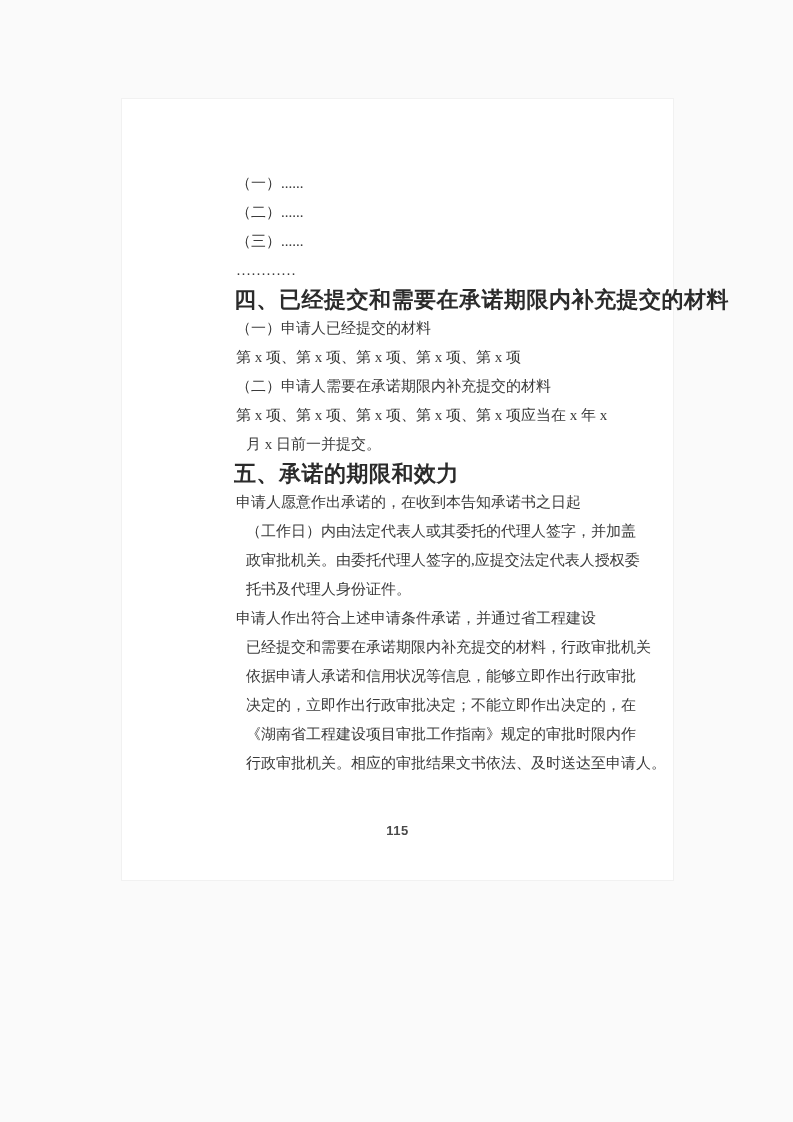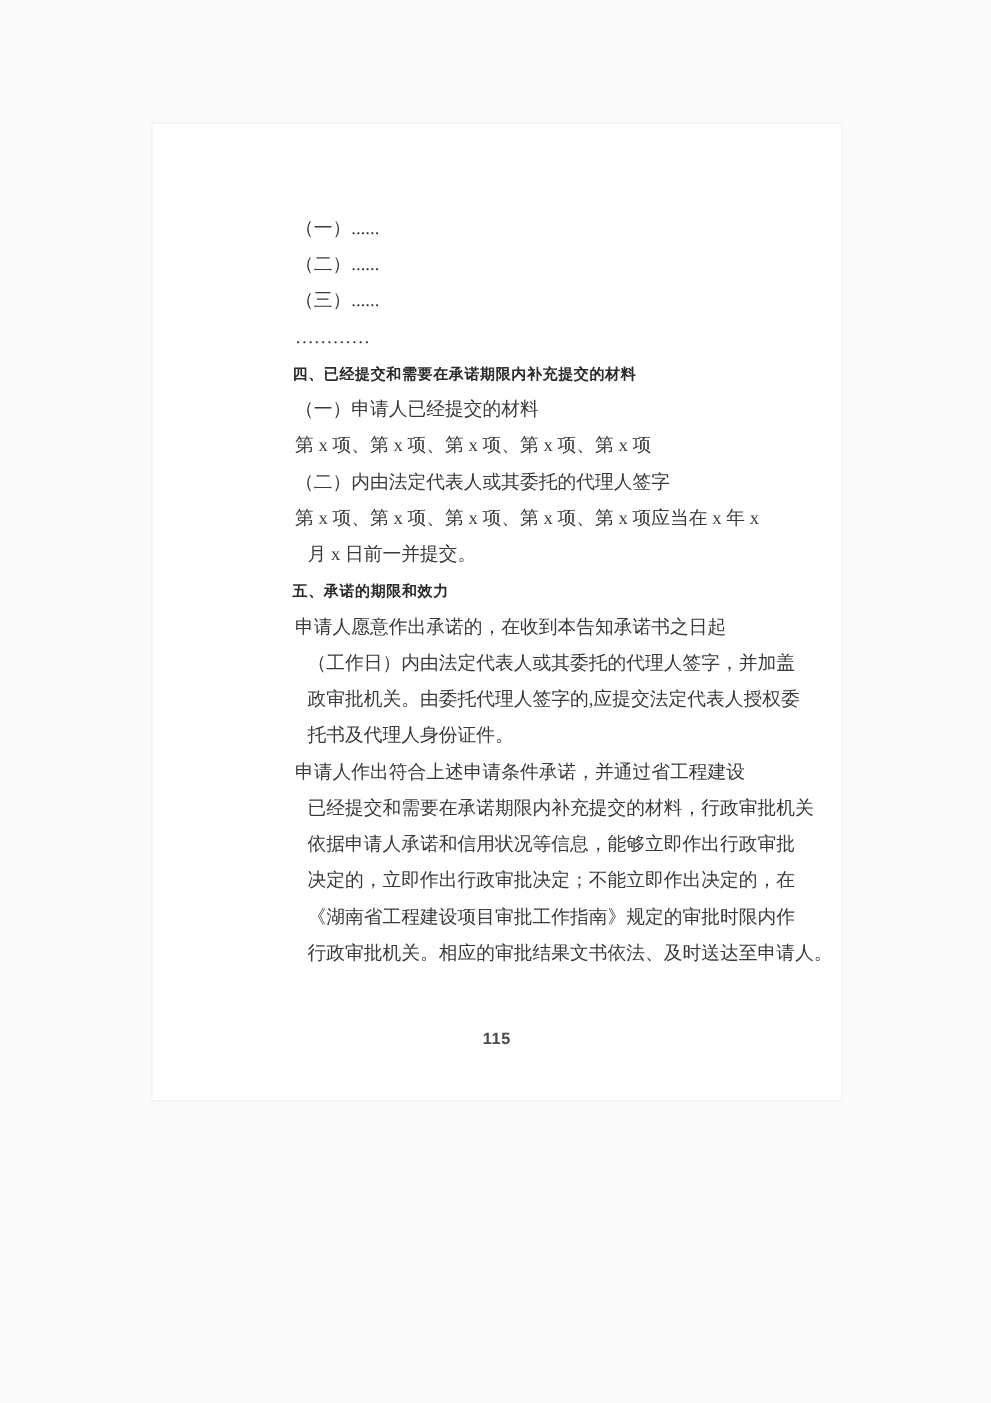--- a/index.html
+++ b/index.html
@@ -41,21 +41,21 @@
   .line.item {
     text-indent: 31px;
   }
   .line.cont {
     text-indent: 0;
     margin-left: 41px;
   }
   .line.heading {
     font-family: "Liberation Sans", sans-serif;
     font-weight: bold;
-    font-size: 12px;
+    font-size: 22px;
     color: #2b2b2b;
     letter-spacing: 0.5px;
     text-indent: 29px;
   }
   .page-number {
     position: absolute;
     left: 0;
     right: 0;
     bottom: 42px;
     text-align: center;
@@ -72,21 +72,21 @@
 <div class="canvas">
   <div class="page">
     <div class="content">
         <div class="line item">（一）......</div>
         <div class="line item">（二）......</div>
         <div class="line item">（三）......</div>
         <div class="line item">…………</div>
         <div class="line heading">四、已经提交和需要在承诺期限内补充提交的材料</div>
         <div class="line item">（一）申请人已经提交的材料</div>
         <div class="line item">第 x 项、第 x 项、第 x 项、第 x 项、第 x 项</div>
-        <div class="line item">（二）内由法定代表人或其委托的代理人签字</div>
+        <div class="line item">（二）申请人需要在承诺期限内补充提交的材料</div>
         <div class="line item">第 x 项、第 x 项、第 x 项、第 x 项、第 x 项应当在 x 年 x</div>
         <div class="line cont">月 x 日前一并提交。</div>
         <div class="line heading">五、承诺的期限和效力</div>
         <div class="line item">申请人愿意作出承诺的，在收到本告知承诺书之日起</div>
         <div class="line cont">（工作日）内由法定代表人或其委托的代理人签字，并加盖</div>
         <div class="line cont">政审批机关。由委托代理人签字的,应提交法定代表人授权委</div>
         <div class="line cont">托书及代理人身份证件。</div>
         <div class="line item">申请人作出符合上述申请条件承诺，并通过省工程建设</div>
         <div class="line cont">已经提交和需要在承诺期限内补充提交的材料，行政审批机关</div>
         <div class="line cont">依据申请人承诺和信用状况等信息，能够立即作出行政审批</div>

